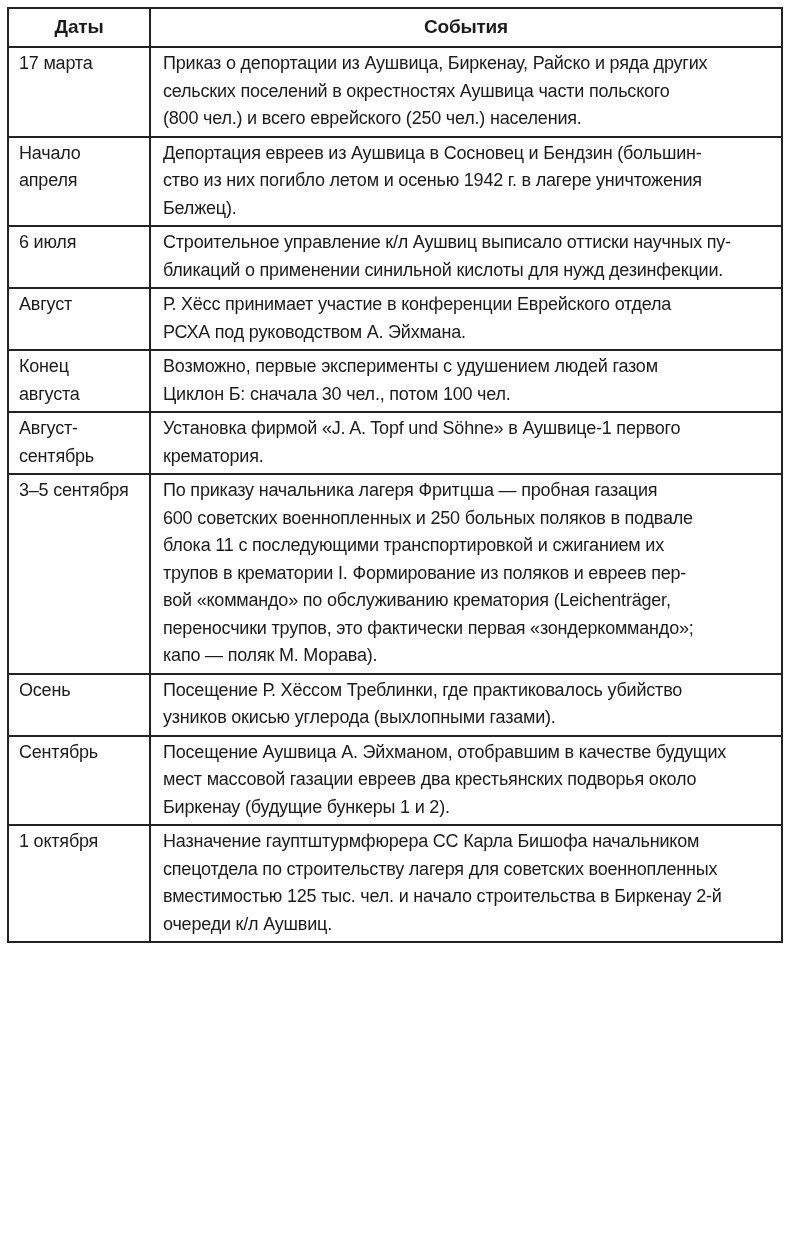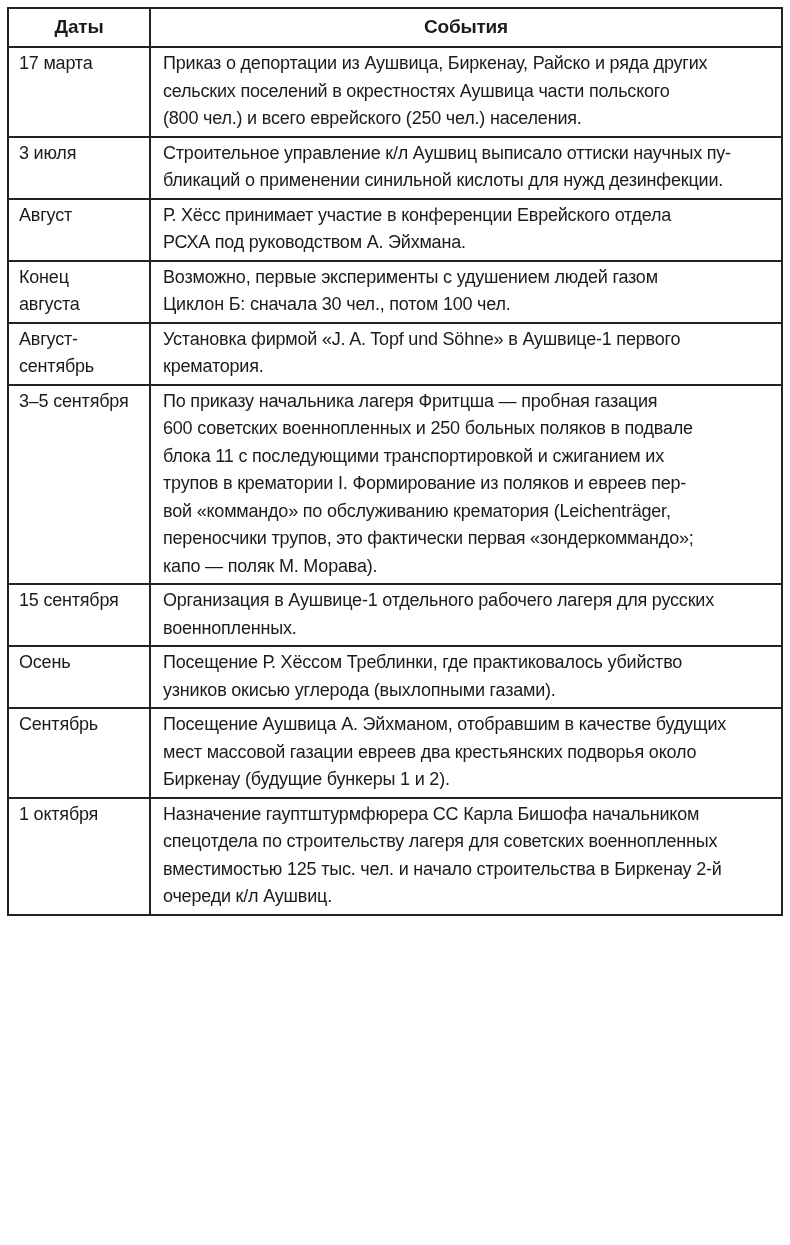--- a/index.html
+++ b/index.html
@@ -60,21 +60,28 @@
       </tr>
     </thead>
     <tbody>
       <tr>
         <td class="date-col">17 марта</td>
         <td class="event-col">Приказ о депортации из Аушвица, Биркенау, Райско и ряда других
 сельских поселений в окрестностях Аушвица части польского
 (800 чел.) и всего еврейского (250 чел.) населения.</td>
       </tr>
       <tr>
-        <td class="date-col">3 июля</td>
+        <td class="date-col">Начало
+апреля</td>
+        <td class="event-col">Депортация евреев из Аушвица в Сосновец и Бендзин (большин-
+ство из них погибло летом и осенью 1942 г. в лагере уничтожения
+Белжец).</td>
+      </tr>
+      <tr>
+        <td class="date-col">6 июля</td>
         <td class="event-col">Строительное управление к/л Аушвиц выписало оттиски научных пу-
 бликаций о применении синильной кислоты для нужд дезинфекции.</td>
       </tr>
       <tr>
         <td class="date-col">Август</td>
         <td class="event-col">Р. Хёсс принимает участие в конференции Еврейского отдела
 РСХА под руководством А. Эйхмана.</td>
       </tr>
       <tr>
         <td class="date-col">Конец
@@ -92,25 +99,20 @@
         <td class="date-col">3–5 сентября</td>
         <td class="event-col">По приказу начальника лагеря Фритцша — пробная газация
 600 советских военнопленных и 250 больных поляков в подвале
 блока 11 с последующими транспортировкой и сжиганием их
 трупов в крематории I. Формирование из поляков и евреев пер-
 вой «коммандо» по обслуживанию крематория (Leichenträger,
 переносчики трупов, это фактически первая «зондеркоммандо»;
 капо — поляк М. Морава).</td>
       </tr>
       <tr>
-        <td class="date-col">15 сентября</td>
-        <td class="event-col">Организация в Аушвице-1 отдельного рабочего лагеря для русских
-военнопленных.</td>
-      </tr>
-      <tr>
         <td class="date-col">Осень</td>
         <td class="event-col">Посещение Р. Хёссом Треблинки, где практиковалось убийство
 узников окисью углерода (выхлопными газами).</td>
       </tr>
       <tr>
         <td class="date-col">Сентябрь</td>
         <td class="event-col">Посещение Аушвица А. Эйхманом, отобравшим в качестве будущих
 мест массовой газации евреев два крестьянских подворья около
 Биркенау (будущие бункеры 1 и 2).</td>
       </tr>

